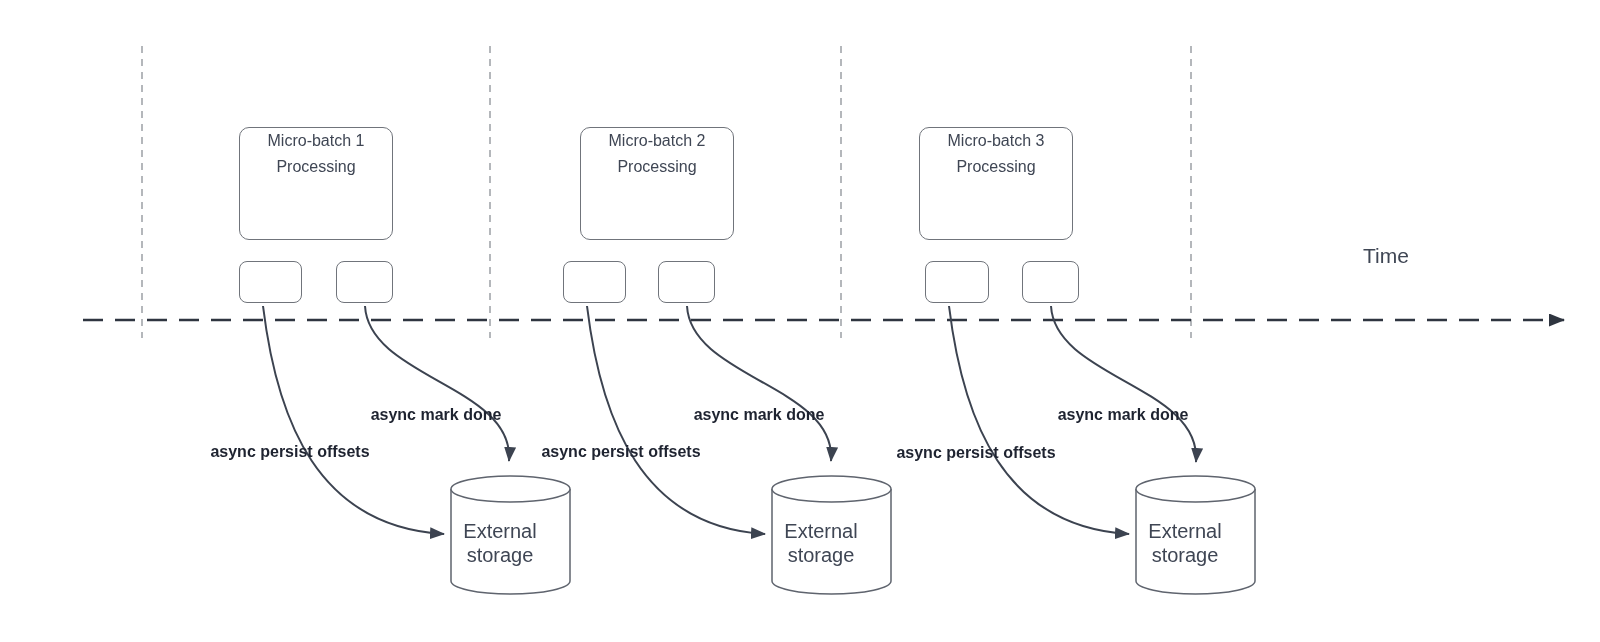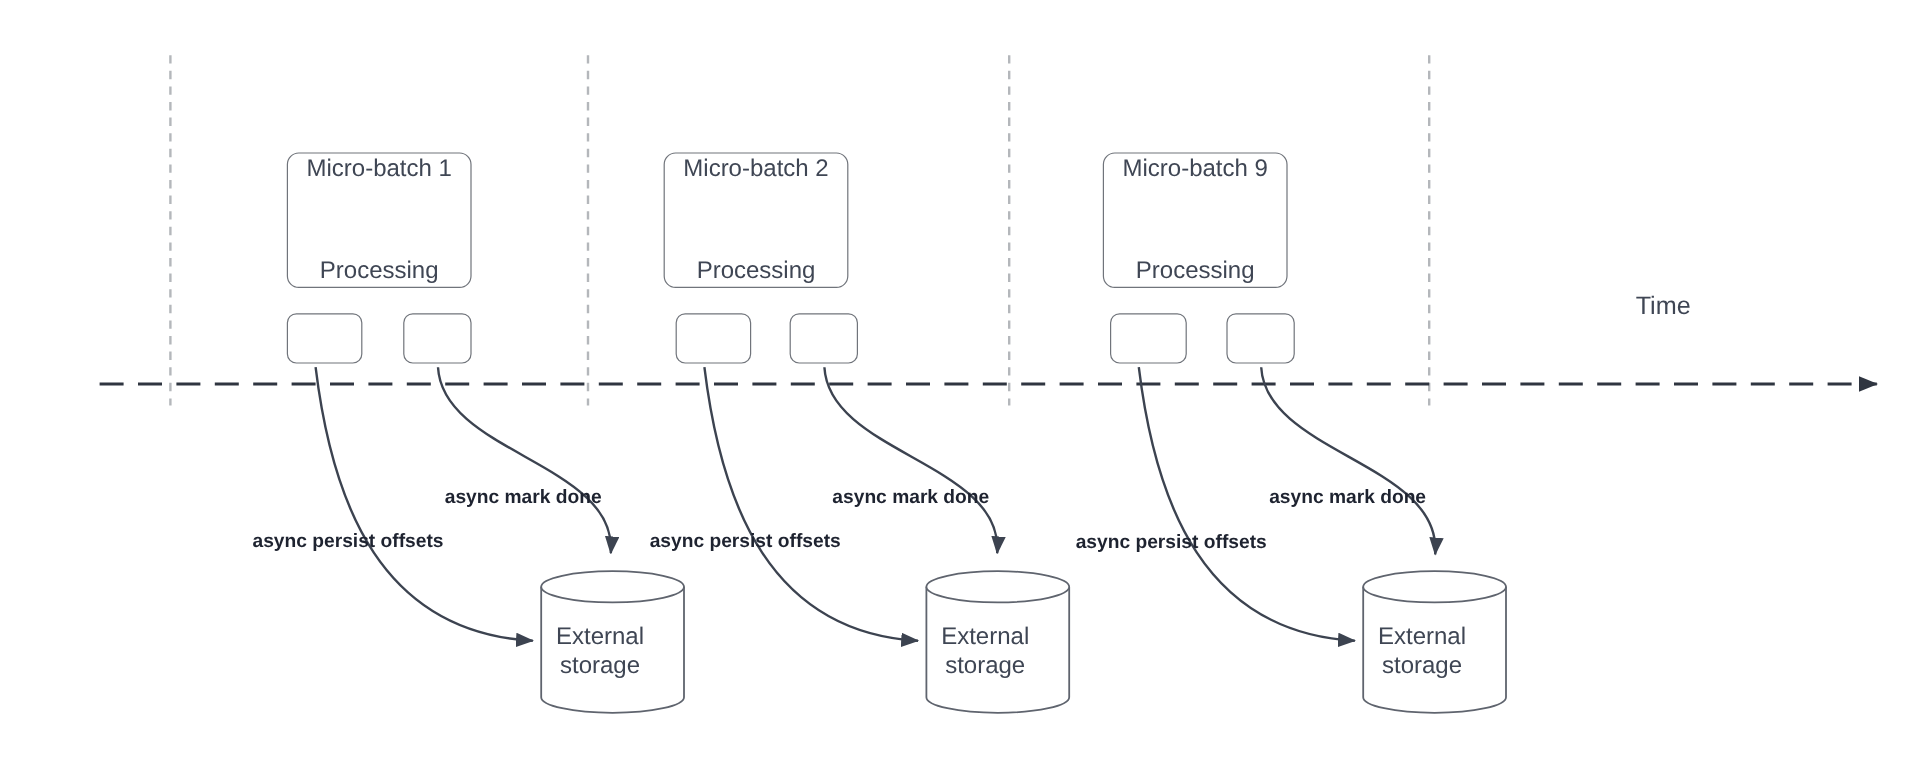--- a/index.html
+++ b/index.html
@@ -18,23 +18,23 @@
   }
   .main-box {
     position: absolute;
     width: 152px; height: 111px;
     background: #ffffff;
     border: 1.5px solid #70747b;
     border-radius: 10px;
     display: flex;
     flex-direction: column;
     align-items: center;
-    justify-content: space-between;
+    justify-content: flex-start;
     text-align: center;
-    font-size: 20px;
+    font-size: 16px;
     line-height: 26px;
     color: #3f4654;
   }
   .small-box {
     position: absolute;
     height: 40px;
     background: #ffffff;
     border: 1.5px solid #70747b;
     border-radius: 8px;
   }
@@ -116,35 +116,35 @@
   </div>
   <div class="small-box" style="left:239px; top:261px; width:61px;"></div>
   <div class="small-box" style="left:336px; top:261px; width:55px;"></div>
   <div class="async-label" style="left:290px; top:418px;">async persist offsets</div>
   <div class="async-label" style="left:436px; top:381px;">async mark done</div>
   <div class="storage-label" style="left:451px; top:519px;">
     <div>External</div>
     <div>storage</div>
   </div>
 
-  <div class="main-box" style="left:553px; top:127px;">
+  <div class="main-box" style="left:580px; top:127px;">
     <span>Micro-batch 2</span>
     <span>Processing</span>
   </div>
   <div class="small-box" style="left:563px; top:261px; width:61px;"></div>
   <div class="small-box" style="left:658px; top:261px; width:55px;"></div>
   <div class="async-label" style="left:621px; top:418px;">async persist offsets</div>
   <div class="async-label" style="left:759px; top:381px;">async mark done</div>
   <div class="storage-label" style="left:772px; top:519px;">
     <div>External</div>
     <div>storage</div>
   </div>
 
   <div class="main-box" style="left:919px; top:127px;">
-    <span>Micro-batch 9</span>
+    <span>Micro-batch 3</span>
     <span>Processing</span>
   </div>
   <div class="small-box" style="left:925px; top:261px; width:62px;"></div>
   <div class="small-box" style="left:1022px; top:261px; width:55px;"></div>
   <div class="async-label" style="left:976px; top:419px;">async persist offsets</div>
   <div class="async-label" style="left:1123px; top:381px;">async mark done</div>
   <div class="storage-label" style="left:1136px; top:519px;">
     <div>External</div>
     <div>storage</div>
   </div>

